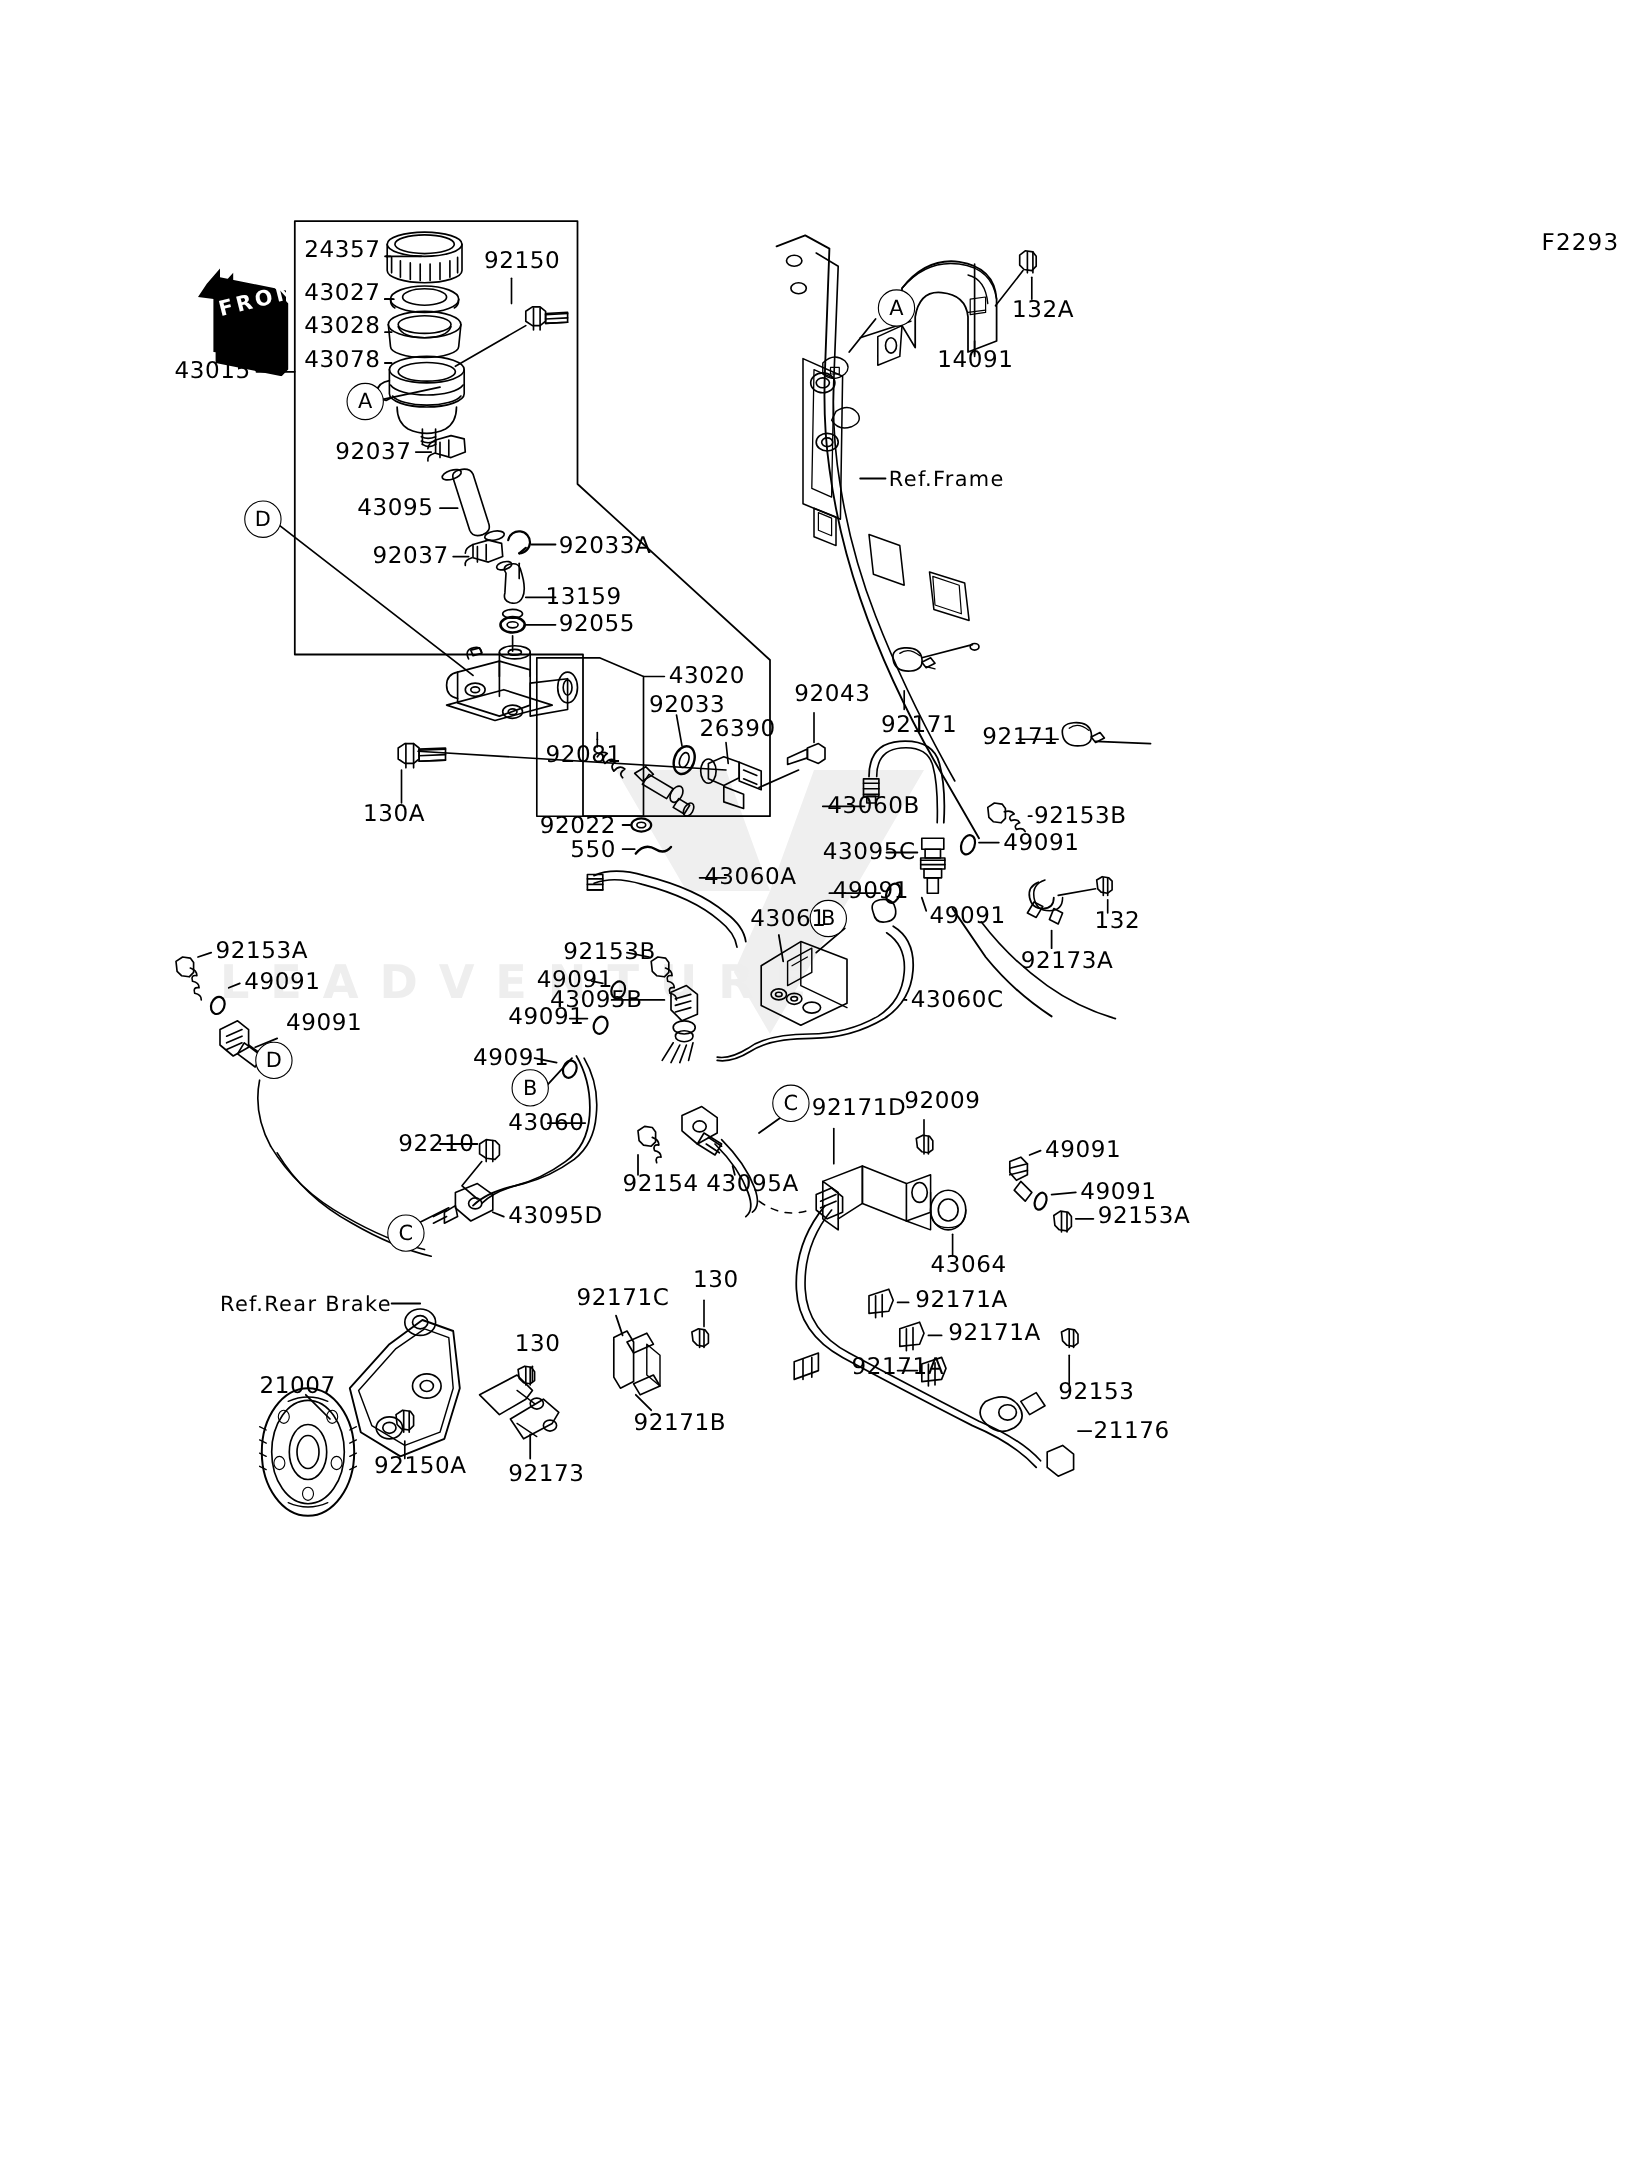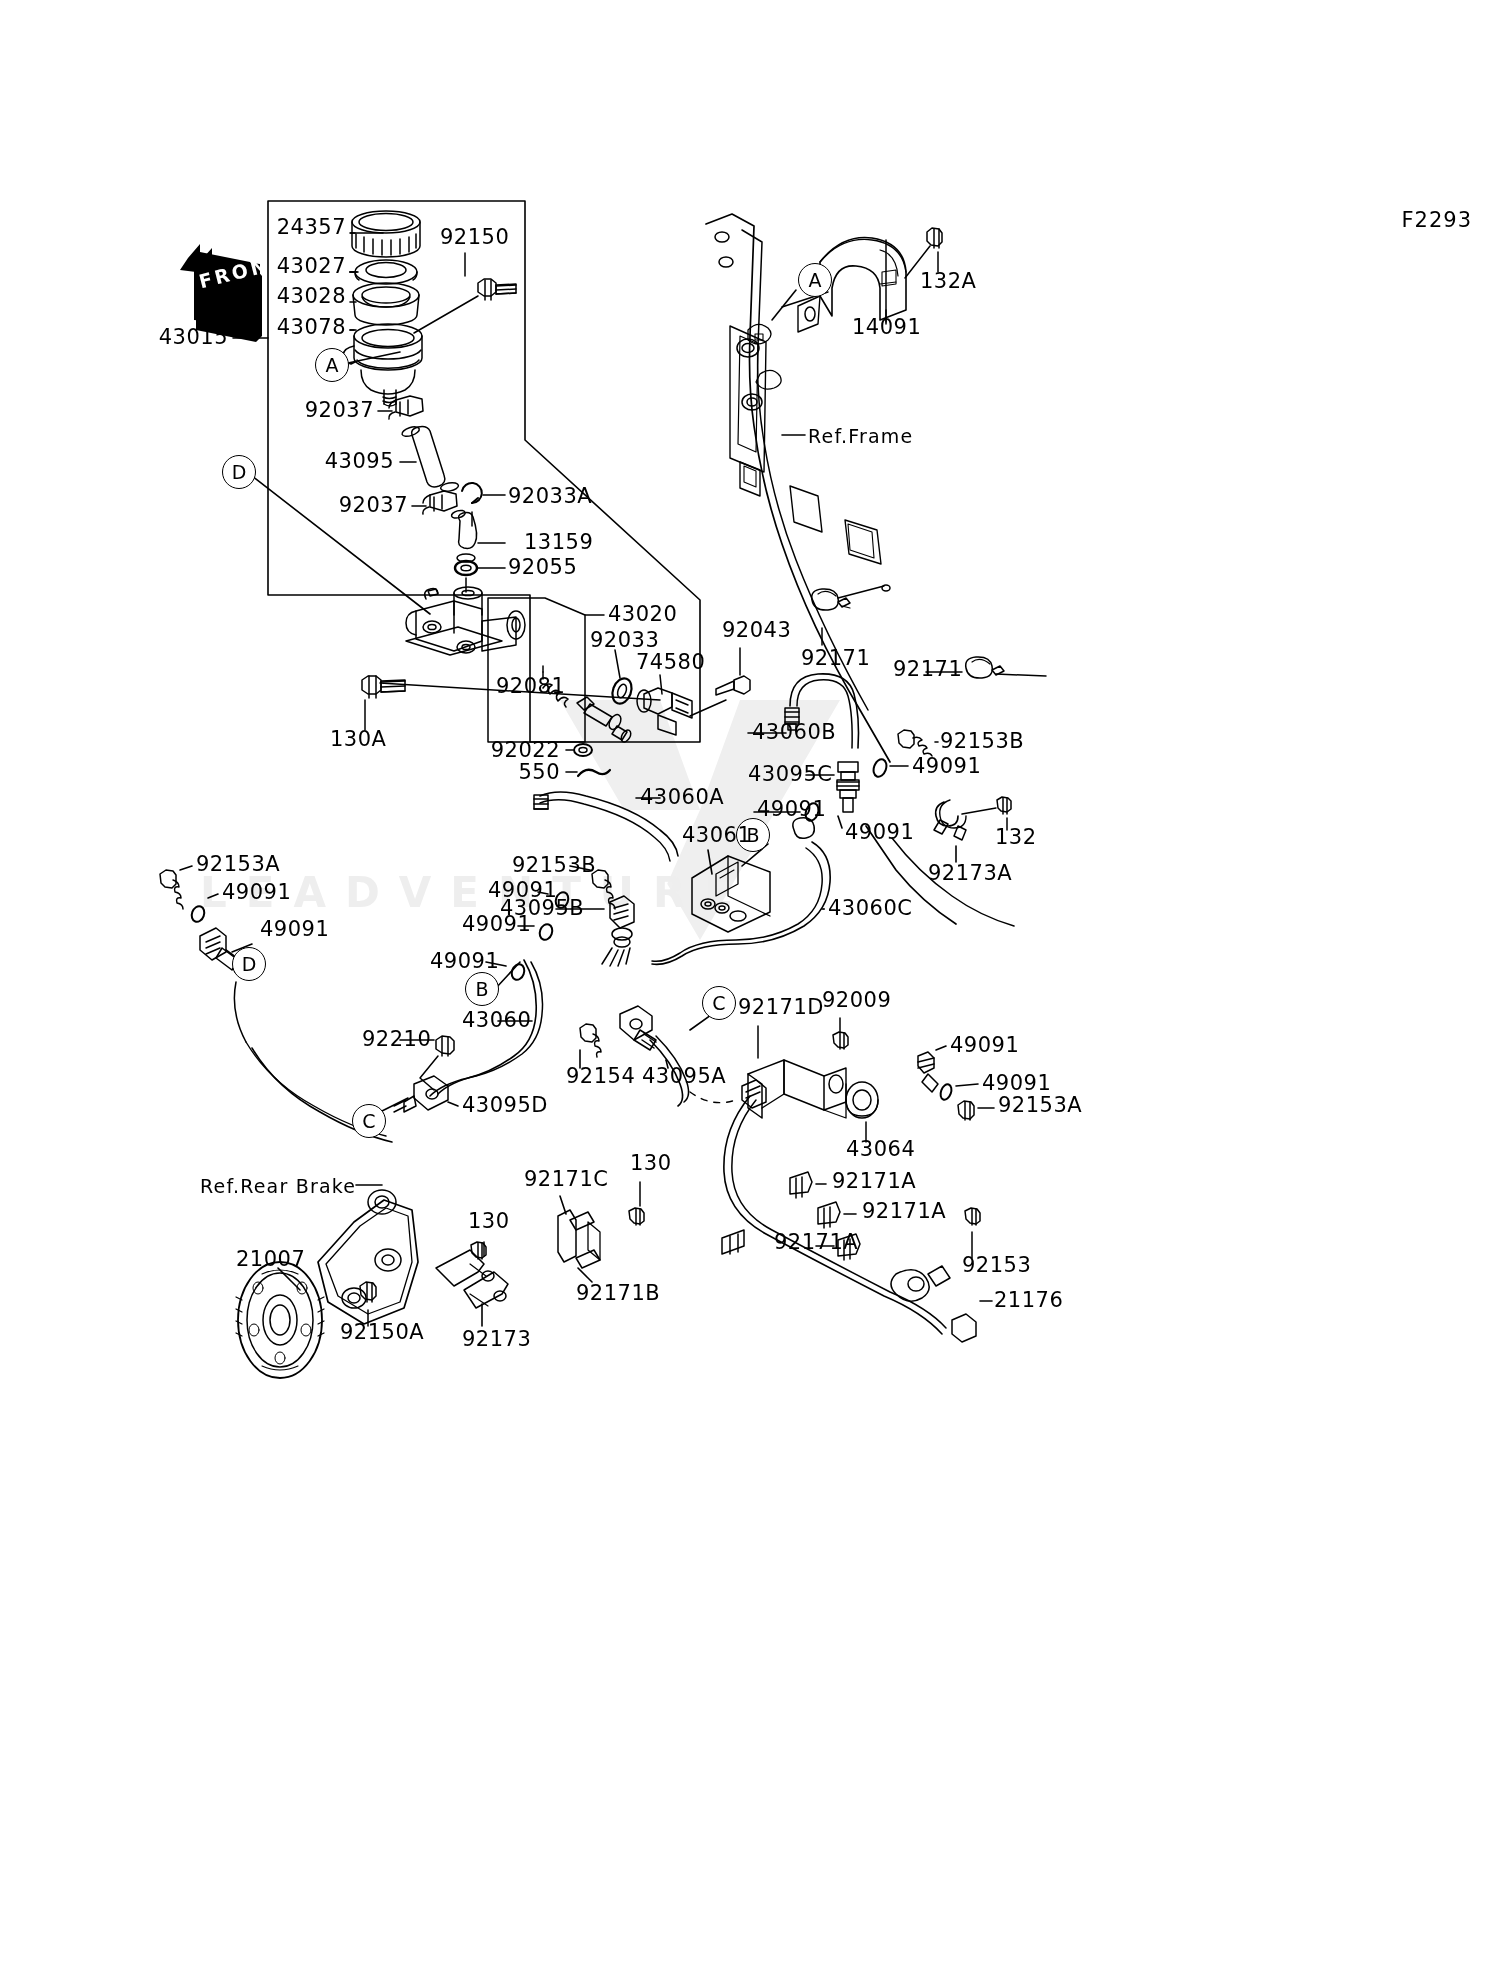--- a/index.html
+++ b/index.html
@@ -692,25 +692,25 @@
       <div class="lbl r" style="left: 346px; top: 217px;">24357</div>
       <div class="lbl" style="left: 440px; top: 227px;">92150</div>
       <div class="lbl r" style="left: 346px; top: 256px;">43027</div>
       <div class="lbl r" style="left: 346px; top: 286px;">43028</div>
       <div class="lbl r" style="left: 346px; top: 317px;">43078</div>
       <div class="lbl r" style="left: 228px; top: 327px;">43015</div>
       <div class="lbl r" style="left: 374px; top: 400px;">92037</div>
       <div class="lbl r" style="left: 394px; top: 451px;">43095</div>
       <div class="lbl r" style="left: 408px; top: 495px;">92037</div>
       <div class="lbl" style="left: 508px; top: 486px;">92033A</div>
-      <div class="lbl" style="left: 524px; top: 532px; text-align: center;">13159</div>
+      <div class="lbl" style="left: 496px; top: 532px; text-align: center;">13159</div>
       <div class="lbl" style="left: 508px; top: 557px;">92055</div>
       <div class="lbl" style="left: 608px; top: 604px;">43020</div>
       <div class="lbl" style="left: 590px; top: 630px;">92033</div>
-      <div class="lbl" style="left: 636px; top: 652px;">74580</div>
+      <div class="lbl" style="left: 636px; top: 652px;">26390</div>
       <div class="lbl" style="left: 722px; top: 620px;">92043</div>
       <div class="lbl" style="left: 496px; top: 676px;">92081</div>
       <div class="lbl" style="left: 330px; top: 729px;">130A</div>
       <div class="lbl r" style="left: 560px; top: 740px;">92022</div>
       <div class="lbl r" style="left: 560px; top: 762px;">550</div>
       <div class="lbl" style="left: 801px; top: 648px;">92171</div>
       <div class="lbl" style="left: 893px; top: 659px;">92171</div>
       <div class="lbl" style="left: 752px; top: 722px;">43060B</div>
       <div class="lbl" style="left: 940px; top: 731px;">92153B</div>
       <div class="lbl" style="left: 748px; top: 764px;">43095C</div>

